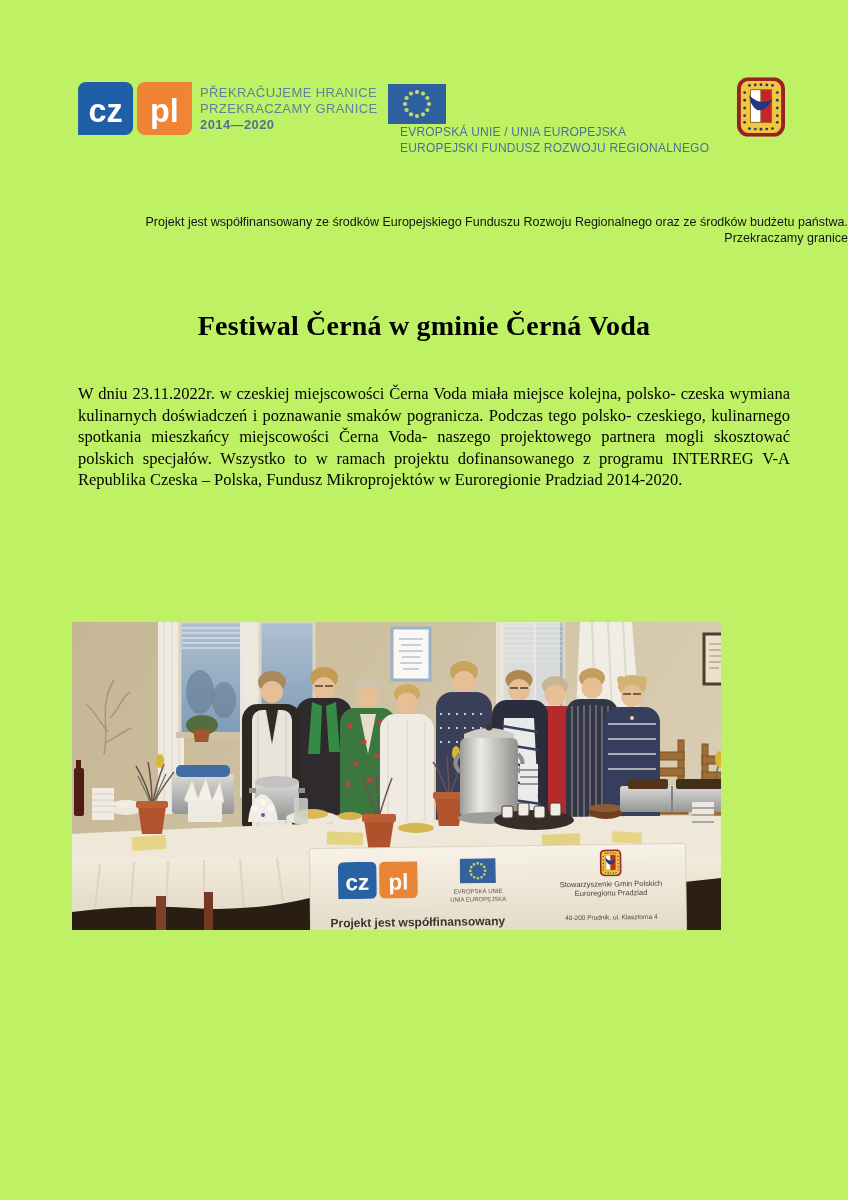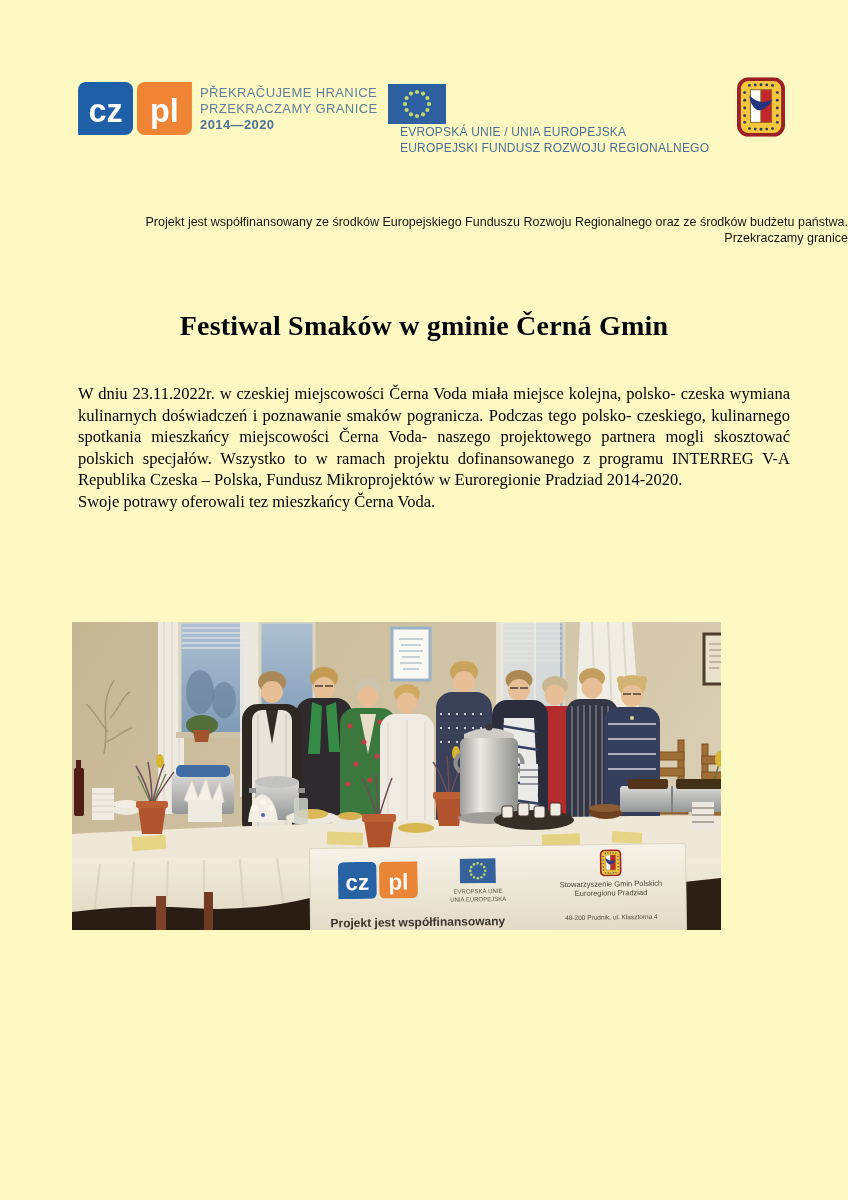--- a/index.html
+++ b/index.html
@@ -1,16 +1,16 @@
 <!DOCTYPE html>
 <html><head>
 <meta charset="utf-8">
 <style>
   html,body{margin:0;padding:0;background:#ffffff;}
-  .page{position:relative;width:848px;height:1200px;background:#fef9c3;overflow:hidden;
+  .page{position:relative;width:848px;height:1200px;background:#bef264;overflow:hidden;
         font-family:"Liberation Serif",serif;color:#000;}
   
   .logos{position:absolute;left:0;top:0;width:848px;height:160px;}
   .czpl-logo{position:absolute;left:78px;top:82px;}
   .czpl-tagline{position:absolute;left:200px;top:85px;font-family:"Liberation Sans",sans-serif;
         font-size:13px;line-height:16px;color:#60809c;letter-spacing:.4px;}
   .czpl-tagline .years{font-weight:bold;color:#4d7396;}
   .eu-logo{position:absolute;left:388px;top:84px;display:flex;flex-direction:column;}
   .eu-text{margin-left:12px;font-family:"Liberation Sans",sans-serif;font-size:12px;
         line-height:15.5px;color:#4b7095;letter-spacing:.2px;padding-top:1px;}
@@ -117,25 +117,24 @@
           <use href="#emblem-sym"></use>
         </svg>
     </div>
   </div>
 
   <div class="disclaimer">
     <div>Projekt jest współfinansowany ze środków Europejskiego Funduszu Rozwoju Regionalnego oraz ze środków budżetu państwa.</div>
     <div>Przekraczamy granice</div>
   </div>
 
-  <div class="title">Festiwal Smaków w gminie Černá Gmin</div>
+  <div class="title">Festiwal Černá w gminie Černá Voda</div>
 
   <div class="bodytext">
     <p>W  dniu 23.11.2022r. w czeskiej miejscowości Černa Voda  miała miejsce kolejna, polsko-  czeska wymiana kulinarnych doświadczeń i poznawanie smaków pogranicza. Podczas tego polsko- czeskiego, kulinarnego spotkania mieszkańcy miejscowości Černa Voda- naszego projektowego partnera mogli skosztować polskich specjałów.  Wszystko to w ramach projektu dofinansowanego z programu INTERREG V-A  Republika Czeska – Polska,  Fundusz Mikroprojektów w Euroregionie Pradziad 2014-2020.</p>
-    <p>Swoje potrawy oferowali tez mieszkańcy Černa Voda.</p>
   </div>
 
   <div class="photo">
     <svg width="685" height="308" viewBox="0 0 685 308">
       <defs>
         <linearGradient id="wallGrad" x1="0" y1="0" x2="1" y2="0.3">
           <stop offset="0" stop-color="#c6b897"></stop>
             <stop offset="1" stop-color="#dbd1b8"></stop>
         </linearGradient>
         <linearGradient id="clothGrad" x1="0" y1="0" x2="0" y2="1">

